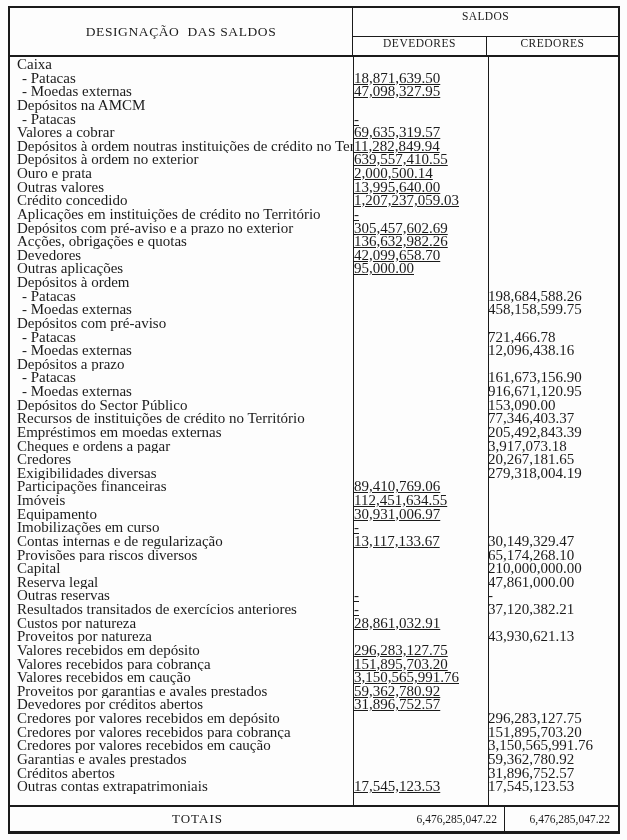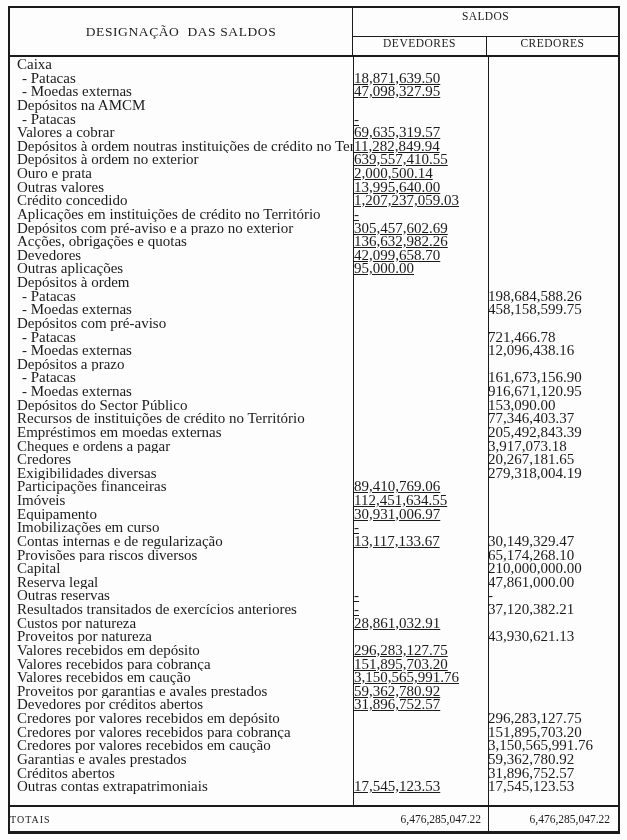--- a/index.html
+++ b/index.html
@@ -45,21 +45,21 @@
   .cell-name  { width:344px; padding-left:7px; white-space:nowrap; overflow:hidden; }
   .row.ind .cell-name { padding-left:12px; }
   .cell-dev   { width:134px; text-align:left; padding-right:7px; white-space:nowrap;text-decoration:underline; }
   .cell-cred  { flex:1; text-align:left; padding-right:25px; white-space:nowrap; }
   
   .totals {
     flex:none; height:26px; border-top:2px solid #1b1b1b;
     display:flex; align-items:center; font-size:11.5px;
   }
   .tot-label {
-    width:343px; font-size:10px; letter-spacing:1px;
+    width:343px; text-align:center; font-size:13px; letter-spacing:1px;margin-left:16px;
   }
   .tot-dev { width:135px; text-align:right; padding-right:7px; }
   .tot-cred {
     flex:1; text-align:right; padding-right:8px;
     border-left:1px solid #1b1b1b; height:100%; display:flex;
     align-items:center; justify-content:flex-end;
   }
 </style>
 </head>
 <body>

